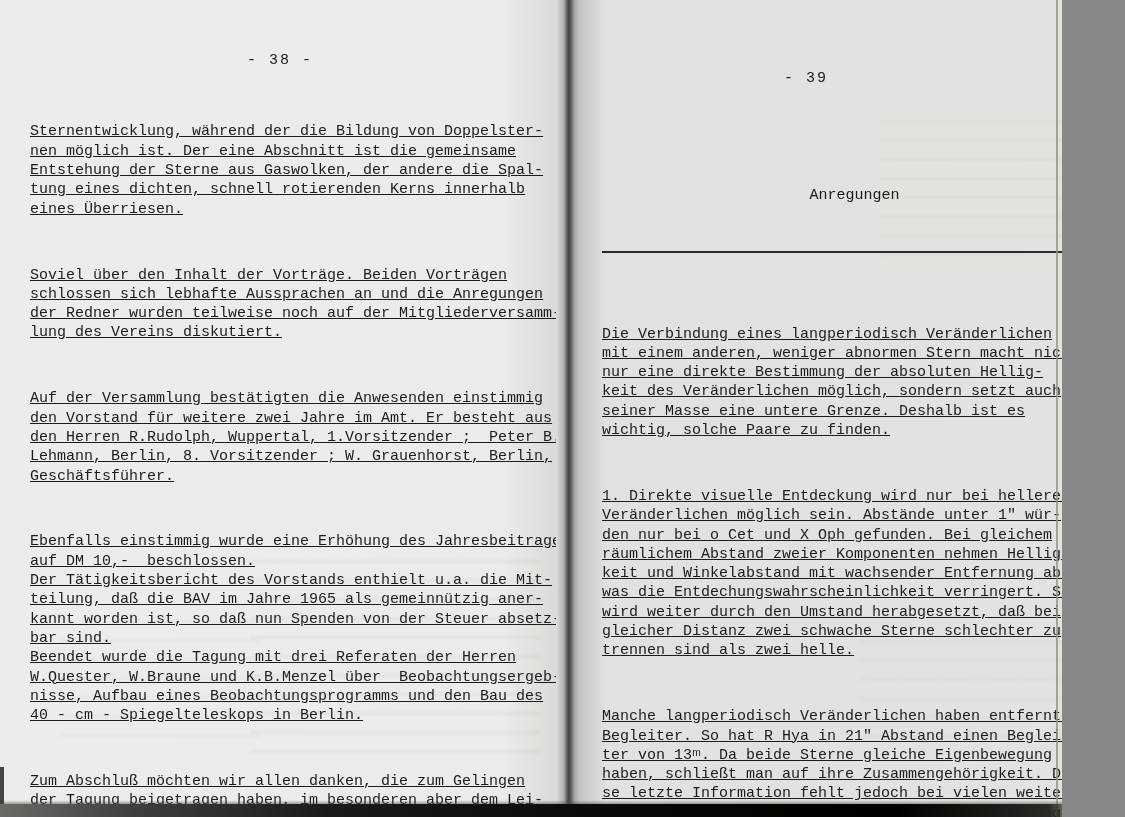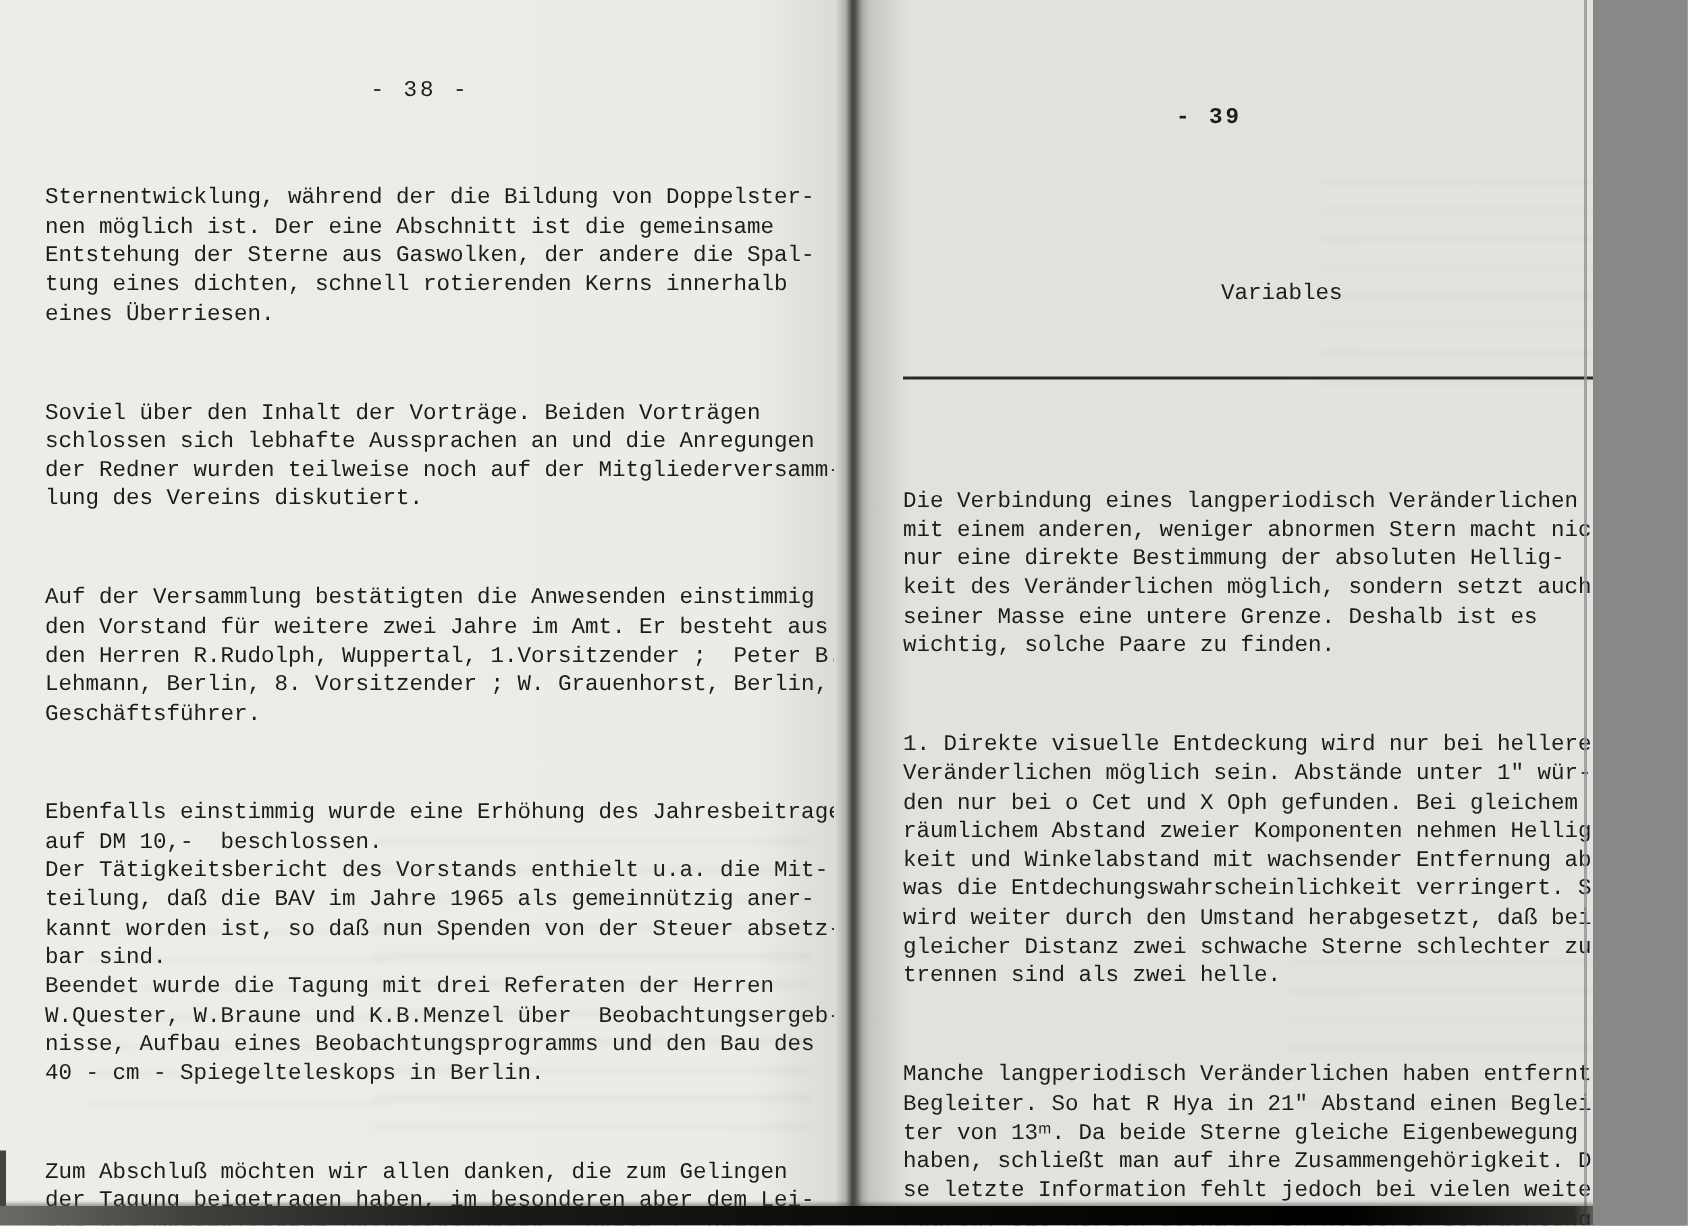--- a/index.html
+++ b/index.html
@@ -18,25 +18,25 @@
   .page-right{
     left:580px;right:0;
     background:linear-gradient(to right,#c6c5c1 0px,#e2e1dd 26px,#e3e2de 100%);
   }
   .gutter{
     position:absolute;left:556px;top:0;bottom:0;width:26px;
     background:linear-gradient(to right,#e0dfdb 0%,#aeada9 30%,#454443 47%,#555452 55%,#a8a7a3 72%,#d6d5d1 100%);
   }
   
   .txt{font-size:15px;line-height:19.3px;white-space:pre;}
-  .para{margin:0 17px 8px 0;}
+  .para{margin:0 17px 8px 0;text-decoration:underline;}
   .content-left{position:absolute;left:30px;top:12px;width:540px;}
   .content-right{position:absolute;left:22px;top:30px;width:510px;}
   .pageno-left{width:500px;text-align:center;margin:0 0 14px 0;letter-spacing:2px;}
-  .pageno-right{margin:0 0 21px 182px;letter-spacing:2px;font-weight:bold;}
+  .pageno-right{margin:0 0 21px 182px;letter-spacing:2px;}
   .article-title{
     width:505px;border-bottom:2px solid #2a2a28;
     padding-bottom:7px;margin:0 0 33px 0;
   }
   .article-title .line2{text-align:center;}
   
   .bottom-bar{
     position:absolute;left:0;bottom:0;height:13px;width:1093px;
     background:linear-gradient(to right,#6b6a66 0%,#403f3c 12%,#1b1a18 30%,#0a0a08 55%,#000 82%,#2a2926 96%,rgba(0,0,0,0) 100%);
     box-shadow:0 -2px 2px rgba(70,70,64,.45);
@@ -94,21 +94,21 @@
       
     </div>
   </div>
 
   <div class="gutter"></div>
 
   <div class="page page-right">
     <div class="content-right txt">
       <div class="pageno-right">- 39</div>
       <div class="article-title">
-        <div class="line2">Variables</div>
+        <div class="line2">Anregungen</div>
       </div>
       <div class="para">Die Verbindung eines langperiodisch Veränderlichen
 mit einem anderen, weniger abnormen Stern macht nicht
 nur eine direkte Bestimmung der absoluten Hellig-
 keit des Veränderlichen möglich, sondern setzt auch
 seiner Masse eine untere Grenze. Deshalb ist es
 wichtig, solche Paare zu finden.</div>
       <div class="para">1. Direkte visuelle Entdeckung wird nur bei helleren
 Veränderlichen möglich sein. Abstände unter 1" wür-
 den nur bei o Cet und X Oph gefunden. Bei gleichem

